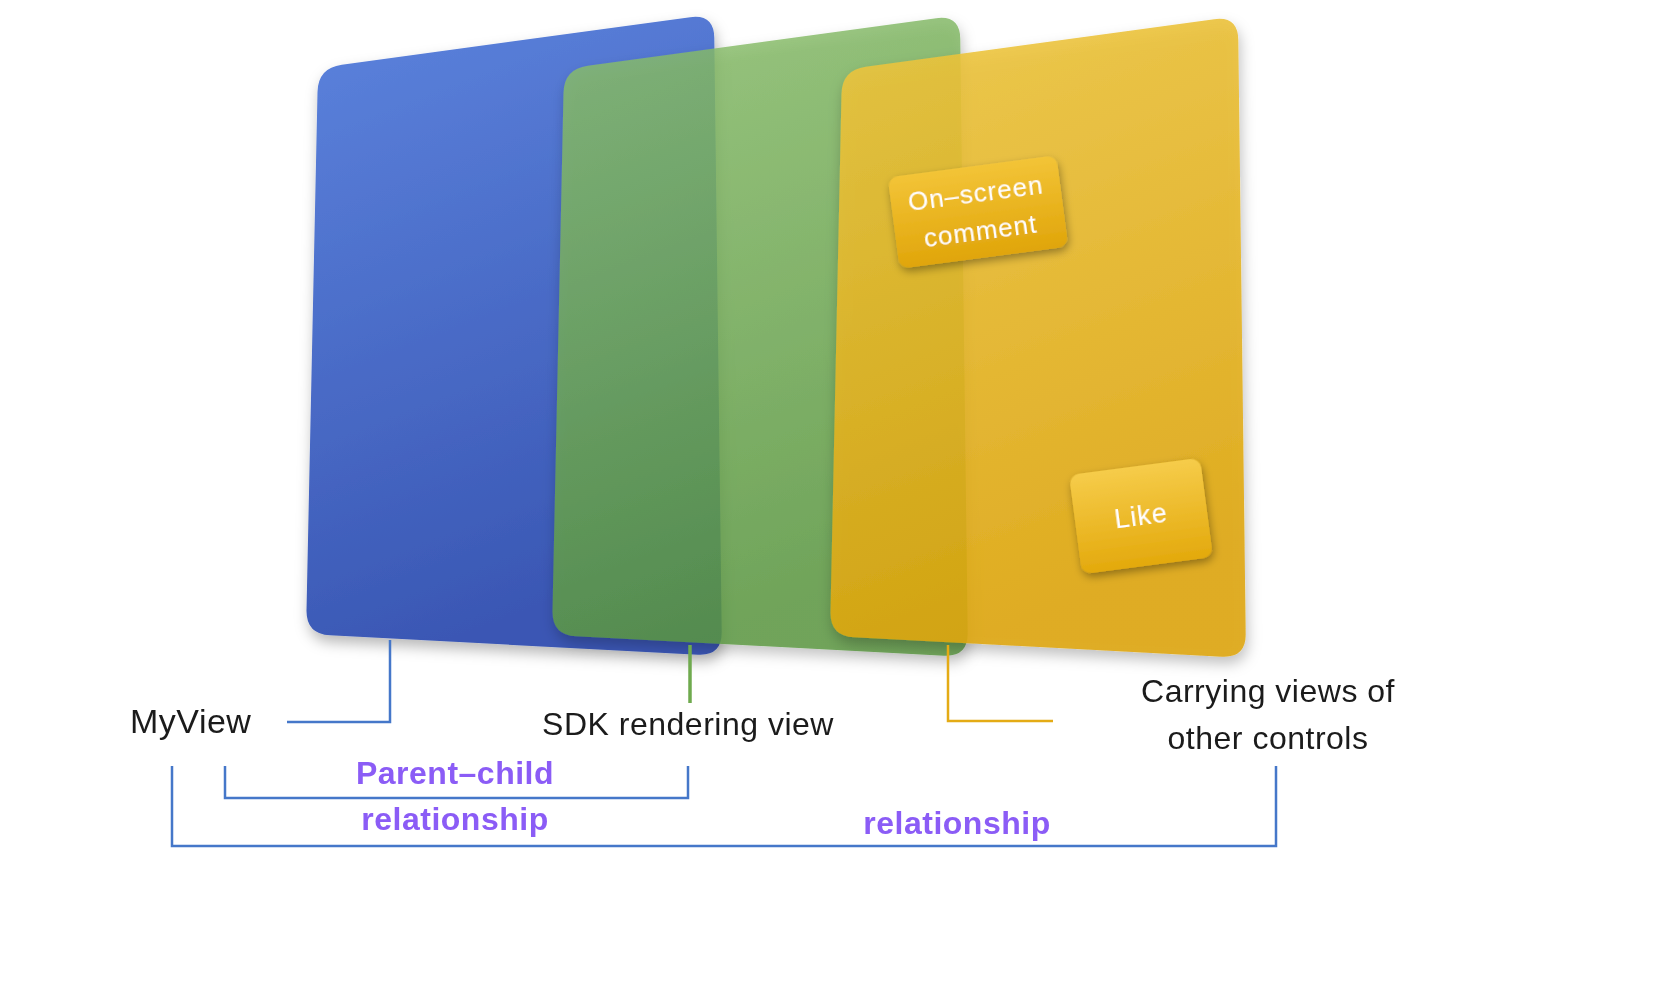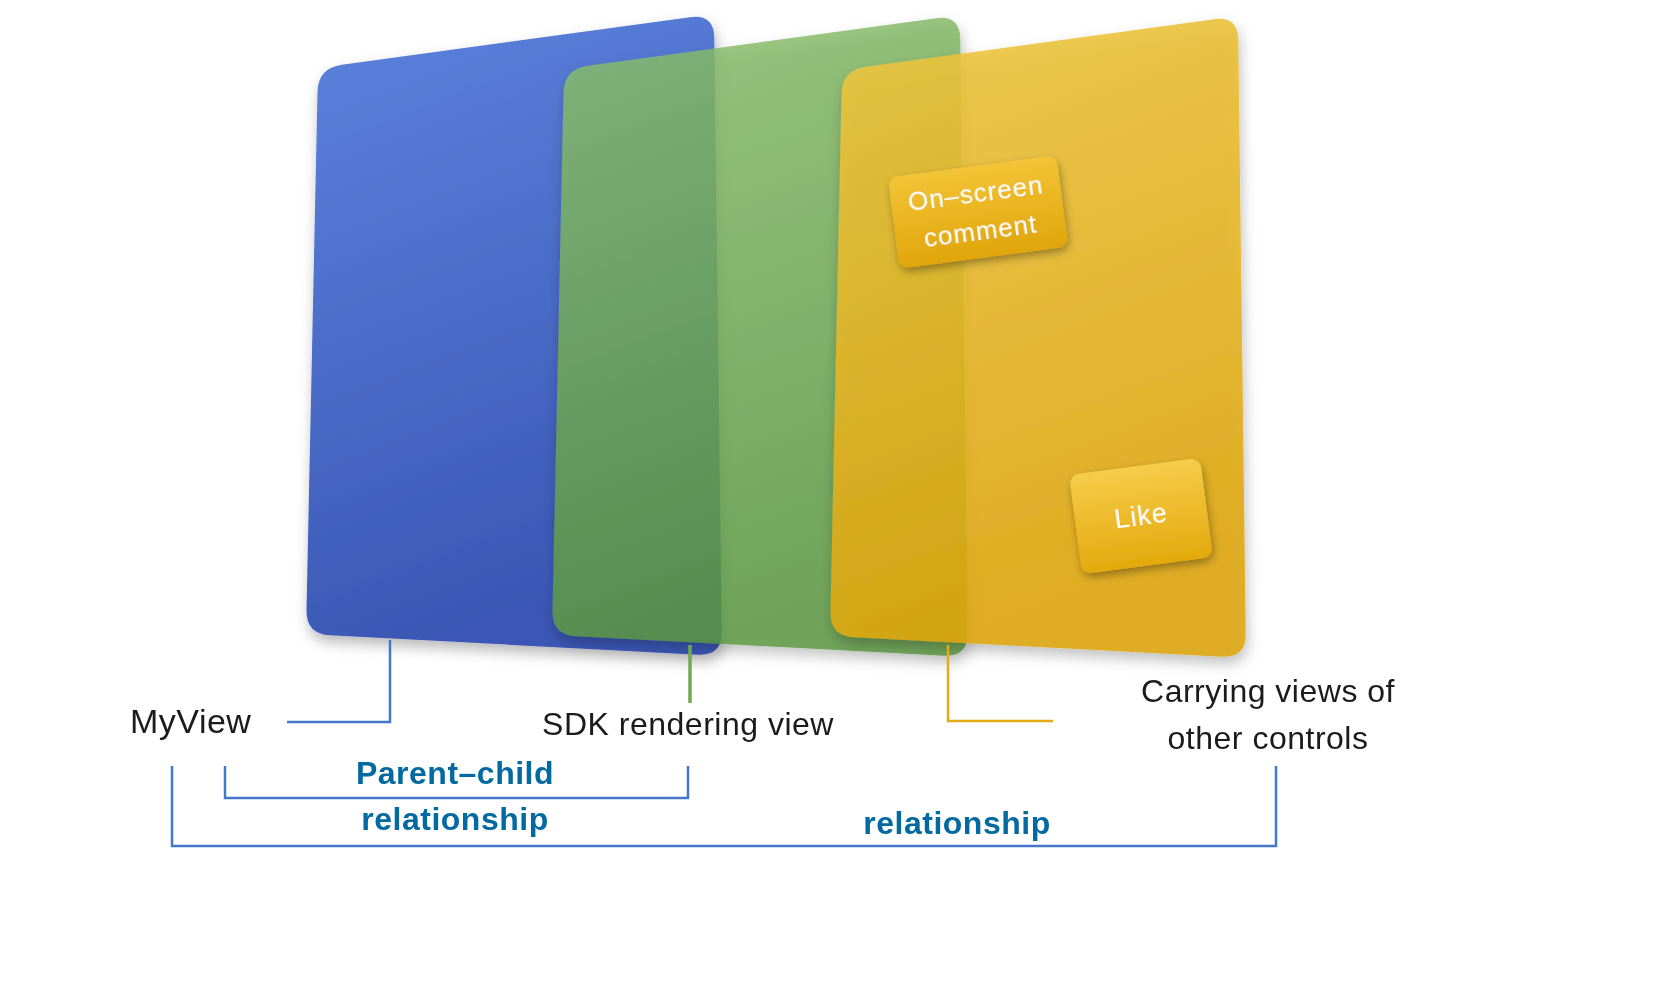--- a/index.html
+++ b/index.html
@@ -7,21 +7,21 @@
     position:relative;width:1676px;height:998px;background:#ffffff;overflow:hidden;
     font-family:"Liberation Sans",sans-serif;
     padding-left:41px;
   }
   svg.layer{position:absolute;left:0;top:0;}
   .lbl{
     position:absolute;color:#1b1b1b;font-size:32px;font-weight:500;
     letter-spacing:.5px;white-space:nowrap;
   }
   .center{transform:translateX(-50%);text-align:center;}
-  .red{color:#0369a1;font-weight:600;}
+  .red{color:#8b5cf6;font-weight:600;}
   .badge-text{
     fill:#ffffff;font-size:26px;font-weight:500;text-anchor:middle;
     letter-spacing:1px;font-family:"Liberation Sans",sans-serif;
   }
 </style>
 </head>
 <body>
 
 <div class="stage">
 

